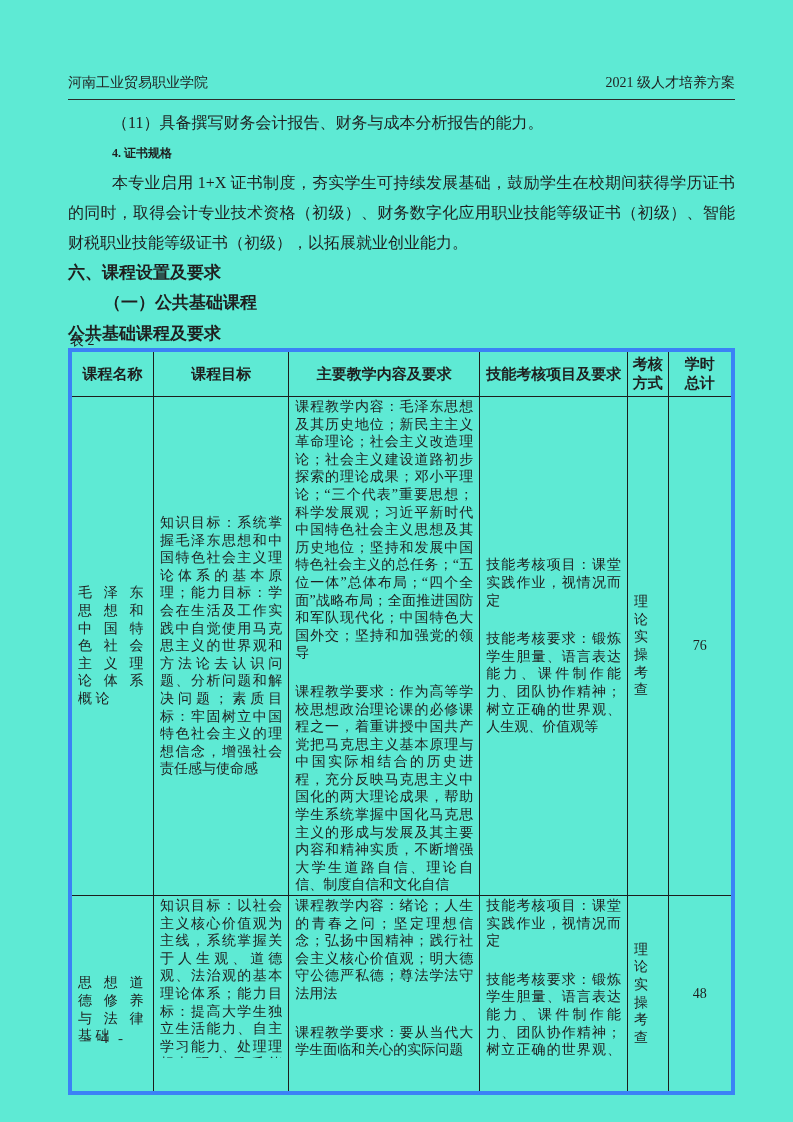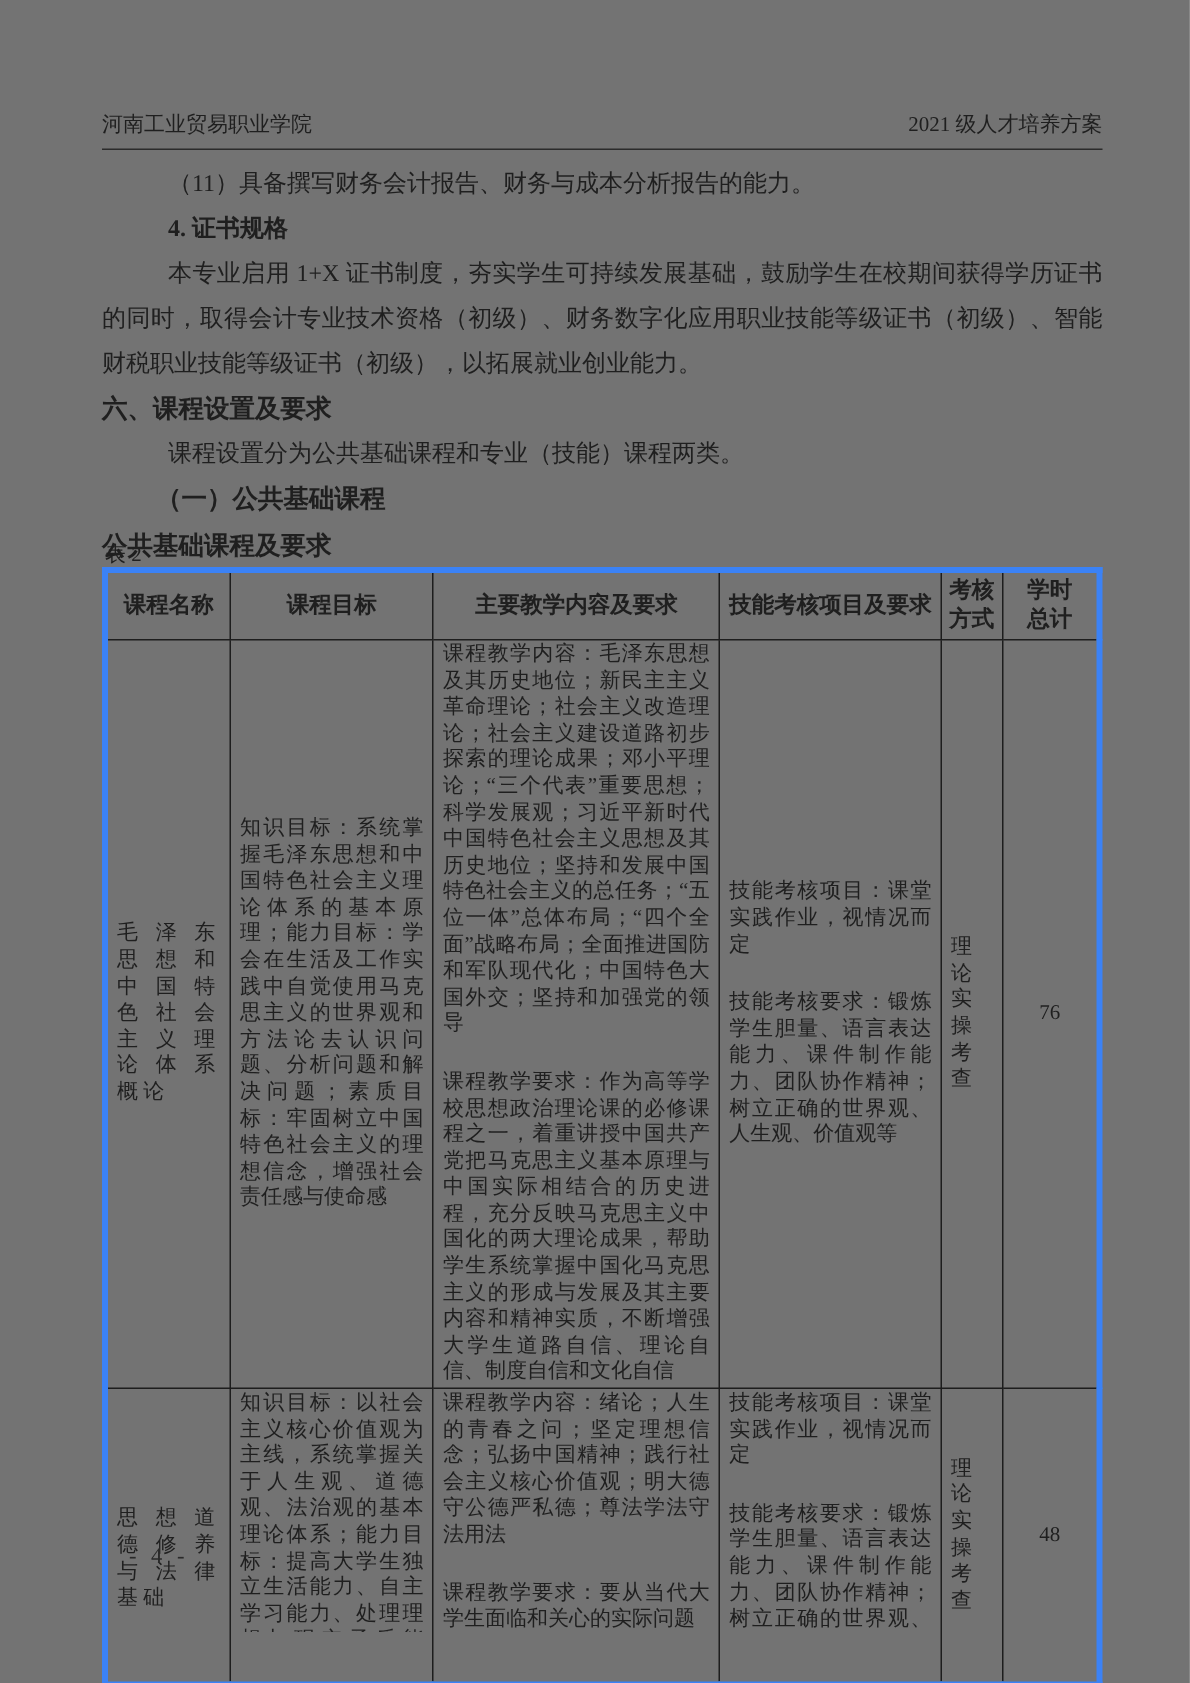--- a/index.html
+++ b/index.html
@@ -1,29 +1,29 @@
 <!DOCTYPE html>
 <html><head>
 <meta charset="utf-8">
 <style>
   html, body { margin:0; padding:0; background:#9a9a9a; }
   .page {
-    width:793px; height:1122px; position:relative; background:#737373;
+    width:793px; height:1122px; position:relative; background:#5eead4;
     color:#1f1f1f; box-sizing:border-box; padding:74px 58px 0 68px;
     font-family:"Liberation Serif","DejaVu Serif",serif; margin:0 auto;
     overflow:hidden;
   }
   .doc-header {
     display:flex; justify-content:space-between; align-items:flex-end;
     font-size:14px; padding-bottom:7px; border-bottom:1.5px solid #2b2b2b;
   }
   .doc-body { font-size:16px; line-height:30px; text-align:justify; }
   .doc-body p, .doc-body h3, .doc-body h4 { margin:0; }
   .ability-item { text-indent:44px; margin-top:8px !important; }
-  .cert-heading { font-weight:bold; text-indent:44px; font-size:16px; }
+  .cert-heading { font-weight:bold; text-indent:44px; font-size:12px; }
   .cert-para { text-indent:44px; }
   .section-heading { font-weight:bold; font-size:17px; }
   .section-intro { text-indent:44px; }
   .subsection-heading { font-weight:bold; font-size:17px; text-indent:36px; }
   .table-caption { position:relative; height:28px; margin-top:2px; }
   .caption-label { position:absolute; left:2px; top:6px; font-size:14px; }
   .caption-title { display:block; text-align:left; font-weight:bold; font-size:17px; line-height:28px; }
 
   table.courses {
     width:100%; border-collapse:collapse; table-layout:fixed;
@@ -59,21 +59,20 @@
   <div class="doc-header">
     <span>河南工业贸易职业学院</span>
     <span>2021 级人才培养方案</span>
   </div>
 
   <div class="doc-body">
     <p class="ability-item">（11）具备撰写财务会计报告、财务与成本分析报告的能力。</p>
     <p class="cert-heading">4. 证书规格</p>
     <p class="cert-para">本专业启用 1+X 证书制度，夯实学生可持续发展基础，鼓励学生在校期间获得学历证书的同时，取得会计专业技术资格（初级）、财务数字化应用职业技能等级证书（初级）、智能财税职业技能等级证书（初级），以拓展就业创业能力。</p>
     <h3 class="section-heading">六、课程设置及要求</h3>
-    <p class="section-intro">课程设置分为公共基础课程和专业（技能）课程两类。</p>
     <h4 class="subsection-heading">（一）公共基础课程</h4>
 
     <div class="table-caption">
       <span class="caption-label">表 2</span>
       <span class="caption-title">公共基础课程及要求</span>
     </div>
 
     <table class="courses">
       <colgroup>
         <col style="width:12.6%">

